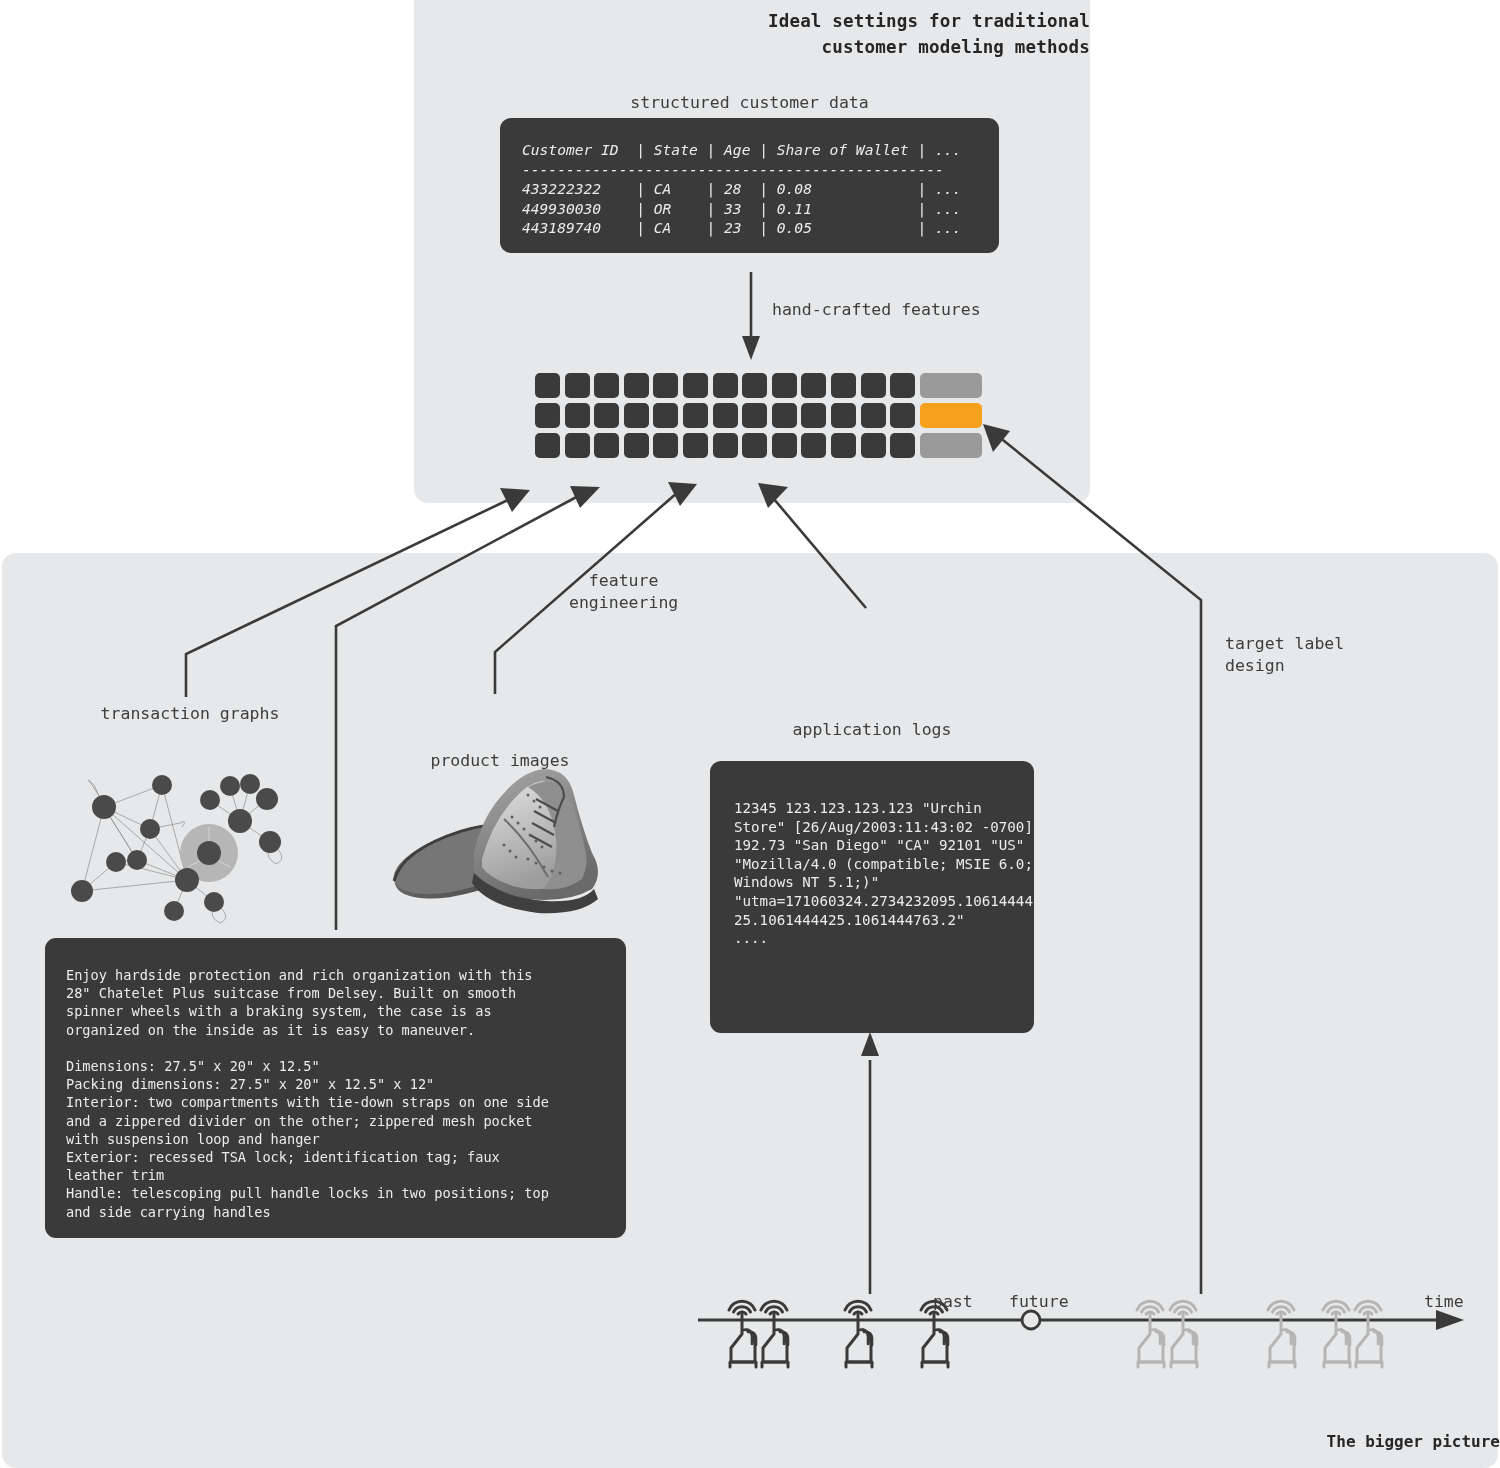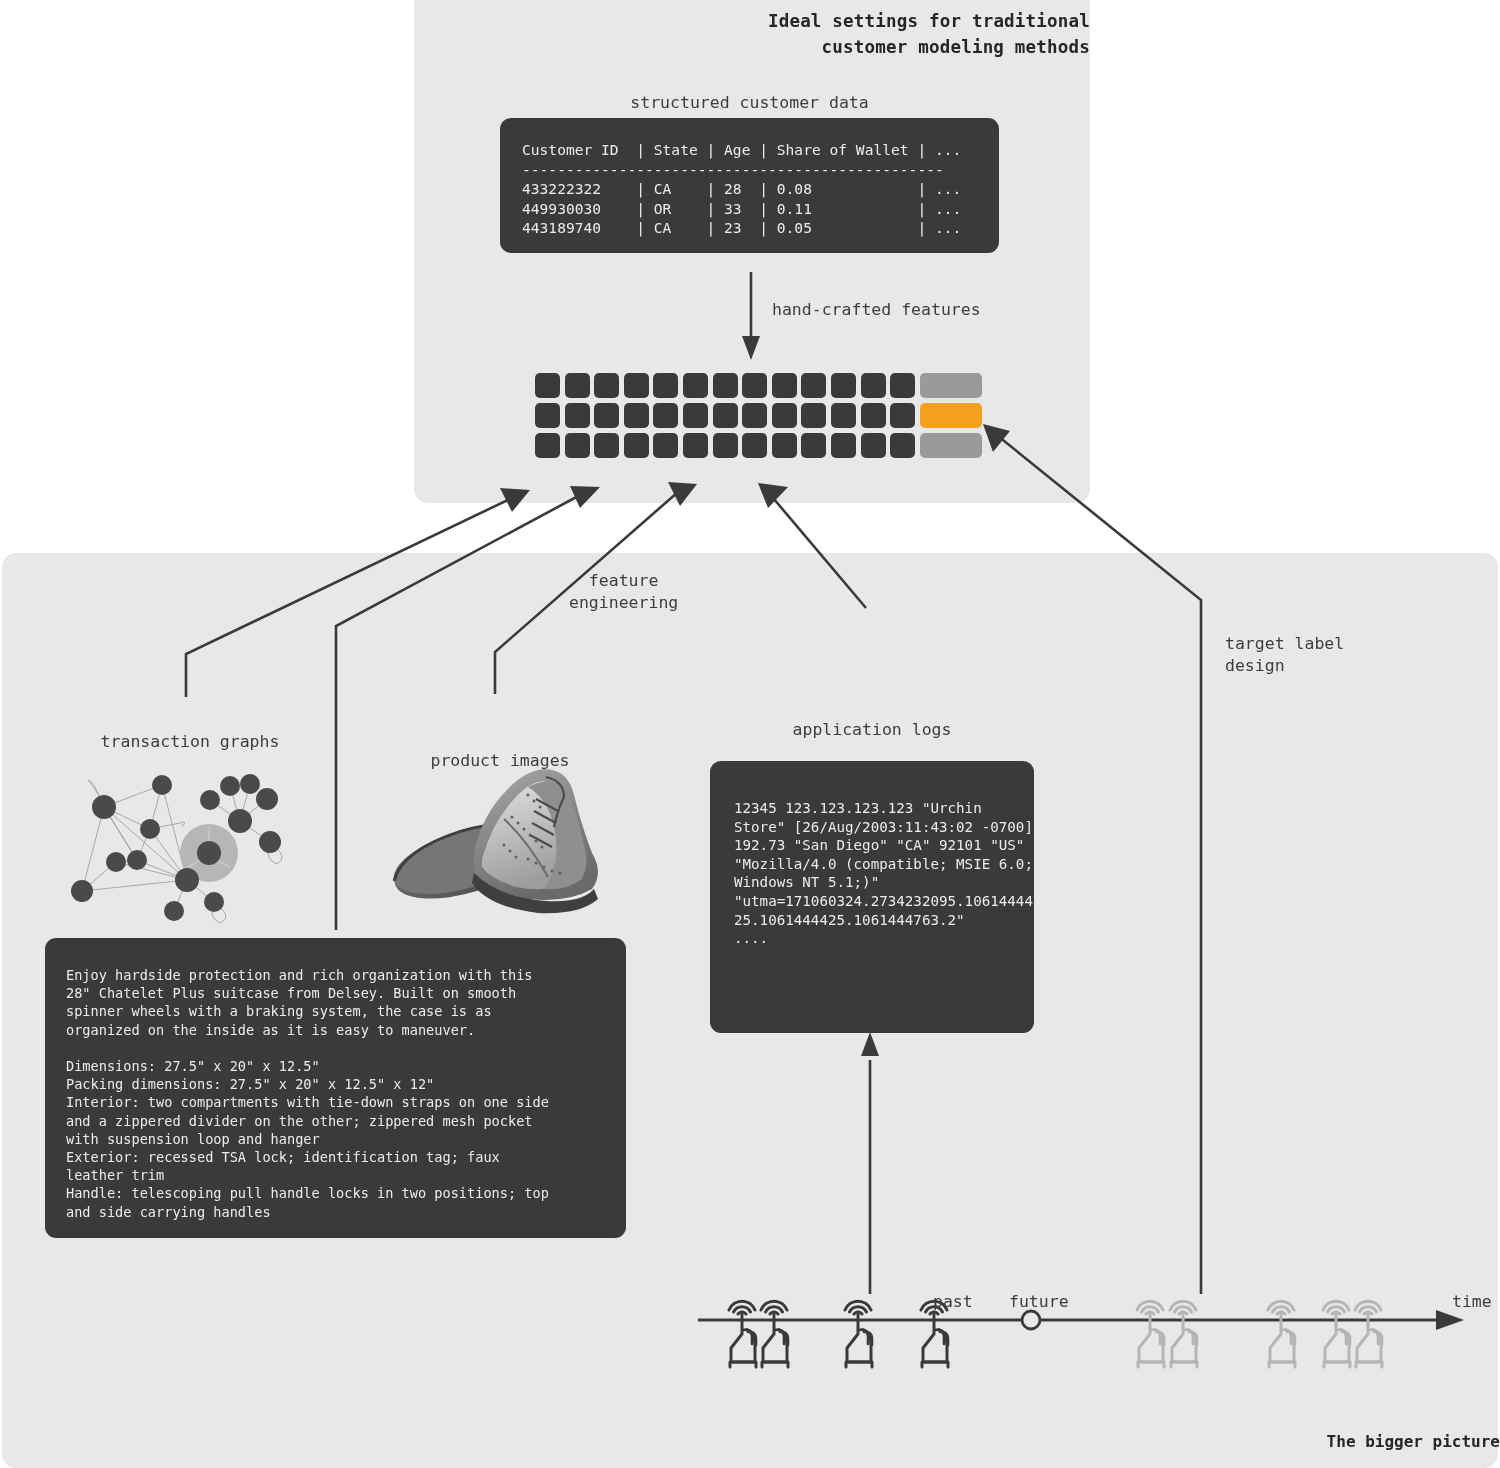--- a/index.html
+++ b/index.html
@@ -13,21 +13,21 @@
   .ttl{position:absolute;text-align:right;font-weight:bold;color:#262626;}
   #diagram-title{left:414px;top:8px;width:676px;font-size:17.5px;line-height:26px;letter-spacing:.2px;}
   #bottom-caption{left:0px;top:1424px;width:1500px;font-size:16px;margin-top:8px;}
 
   .sec-label{position:absolute;font-size:16.5px;color:#3d3d3d;text-align:center;white-space:nowrap;}
 
   .codebox{position:absolute;background:#3a3a3a;border-radius:11px;color:#ececec;
            font-family:"DejaVu Sans Mono","Liberation Mono",monospace;white-space:pre;}
 
   #table-box{left:500px;top:118px;width:499px;height:135px;font-size:14.6px;line-height:19.6px;
-             padding:22px 0 0 22px;box-sizing:border-box;}
+             padding:22px 0 0 22px;box-sizing:border-box;font-style:italic;}
   #log-box{left:710px;top:761px;width:324px;height:272px;font-size:14.2px;line-height:18.6px;
            padding:38px 0 0 24px;box-sizing:border-box;white-space:pre-wrap;word-break:break-word;}
   #desc-box{left:45px;top:938px;width:581px;height:300px;font-size:13.6px;line-height:18.2px;
             padding:28px 0 0 21px;box-sizing:border-box;}
 
   
   #feature-matrix{position:absolute;left:535px;top:373px;}
   .frow{display:flex;gap:4.6px;margin-bottom:4.8px;}
   .cell{width:25px;height:25px;border-radius:5px;background:#3a3a3a;}
   .cell.wide{width:62px;}
@@ -108,21 +108,21 @@
       <div class="cell"></div>
       <div class="cell"></div>
       <div class="cell"></div>
       <div class="cell"></div>
       <div class="cell"></div>
       <div class="cell"></div>
     <div class="cell wide gray"></div>
   </div>
 </div>
 
-<div class="sec-label" style="left:60px;top:732px;width:260px;">transaction graphs</div>
+<div class="sec-label" style="left:60px;top:704px;width:260px;">transaction graphs</div>
 <div class="sec-label" style="left:378px;top:720px;width:244px;margin-top:31px;">product images</div>
 <div class="sec-label" style="left:710px;top:720px;width:324px;">application logs</div>
 <div class="sec-label" style="left:45px;top:941px;width:581px;">product descriptions</div>
 
 <div class="note" style="left:569px;top:570px;text-align:center;">feature
 engineering</div>
 <div class="note" style="left:1225px;top:633px;">target label
 design</div>
 
 <div class="codebox" id="log-box">12345 123.123.123.123 "Urchin Store" [26/Aug/2003:11:43:02 -0700] 192.73 "San Diego" "CA" 92101 "US" "Mozilla/4.0 (compatible; MSIE 6.0; Windows NT 5.1;)" "utma=171060324.2734232095.1061444425.1061444425.1061444763.2"
@@ -233,21 +233,21 @@
         <circle cx="132" cy="94" r="1.5"></circle>
         <circle cx="138" cy="100" r="1.5"></circle>
     </g>
     <path d="M126 62 Q150 84 170 120" fill="none" stroke="#6d6d6d" stroke-width="2"></path>
   </g>
 </svg>
 
 <div id="timeline-wrap">
   <div class="tl-txt" style="left:933px;top:22px;">past</div>
   <div class="tl-txt" style="left:1009px;top:22px;">future</div>
-  <div class="tl-txt" style="left:1424px;top:22px;margin-left:28px;">time</div>
+  <div class="tl-txt" style="left:1424px;top:22px;">time</div>
 
   <svg viewBox="0 0 1500 120" width="1500" height="120">
     <defs>
       <g id="hand-g">
         <g fill="none" stroke-width="3" stroke-linecap="round">
           <path d="M-13 -4 A14 14 0 0 1 13 -4"></path>
           <path d="M-8.5 -2 A9.5 9.5 0 0 1 8.5 -2"></path>
           <path d="M-4 0 A5 5 0 0 1 4 0"></path>
         </g>
         <path d="M0 -2 L0 20 M0 20 L-11 34 L-11 48 L13 48 L13 32 Q13 18 5 16" fill="none" stroke-width="3" stroke-linejoin="round" stroke-linecap="round"></path>

